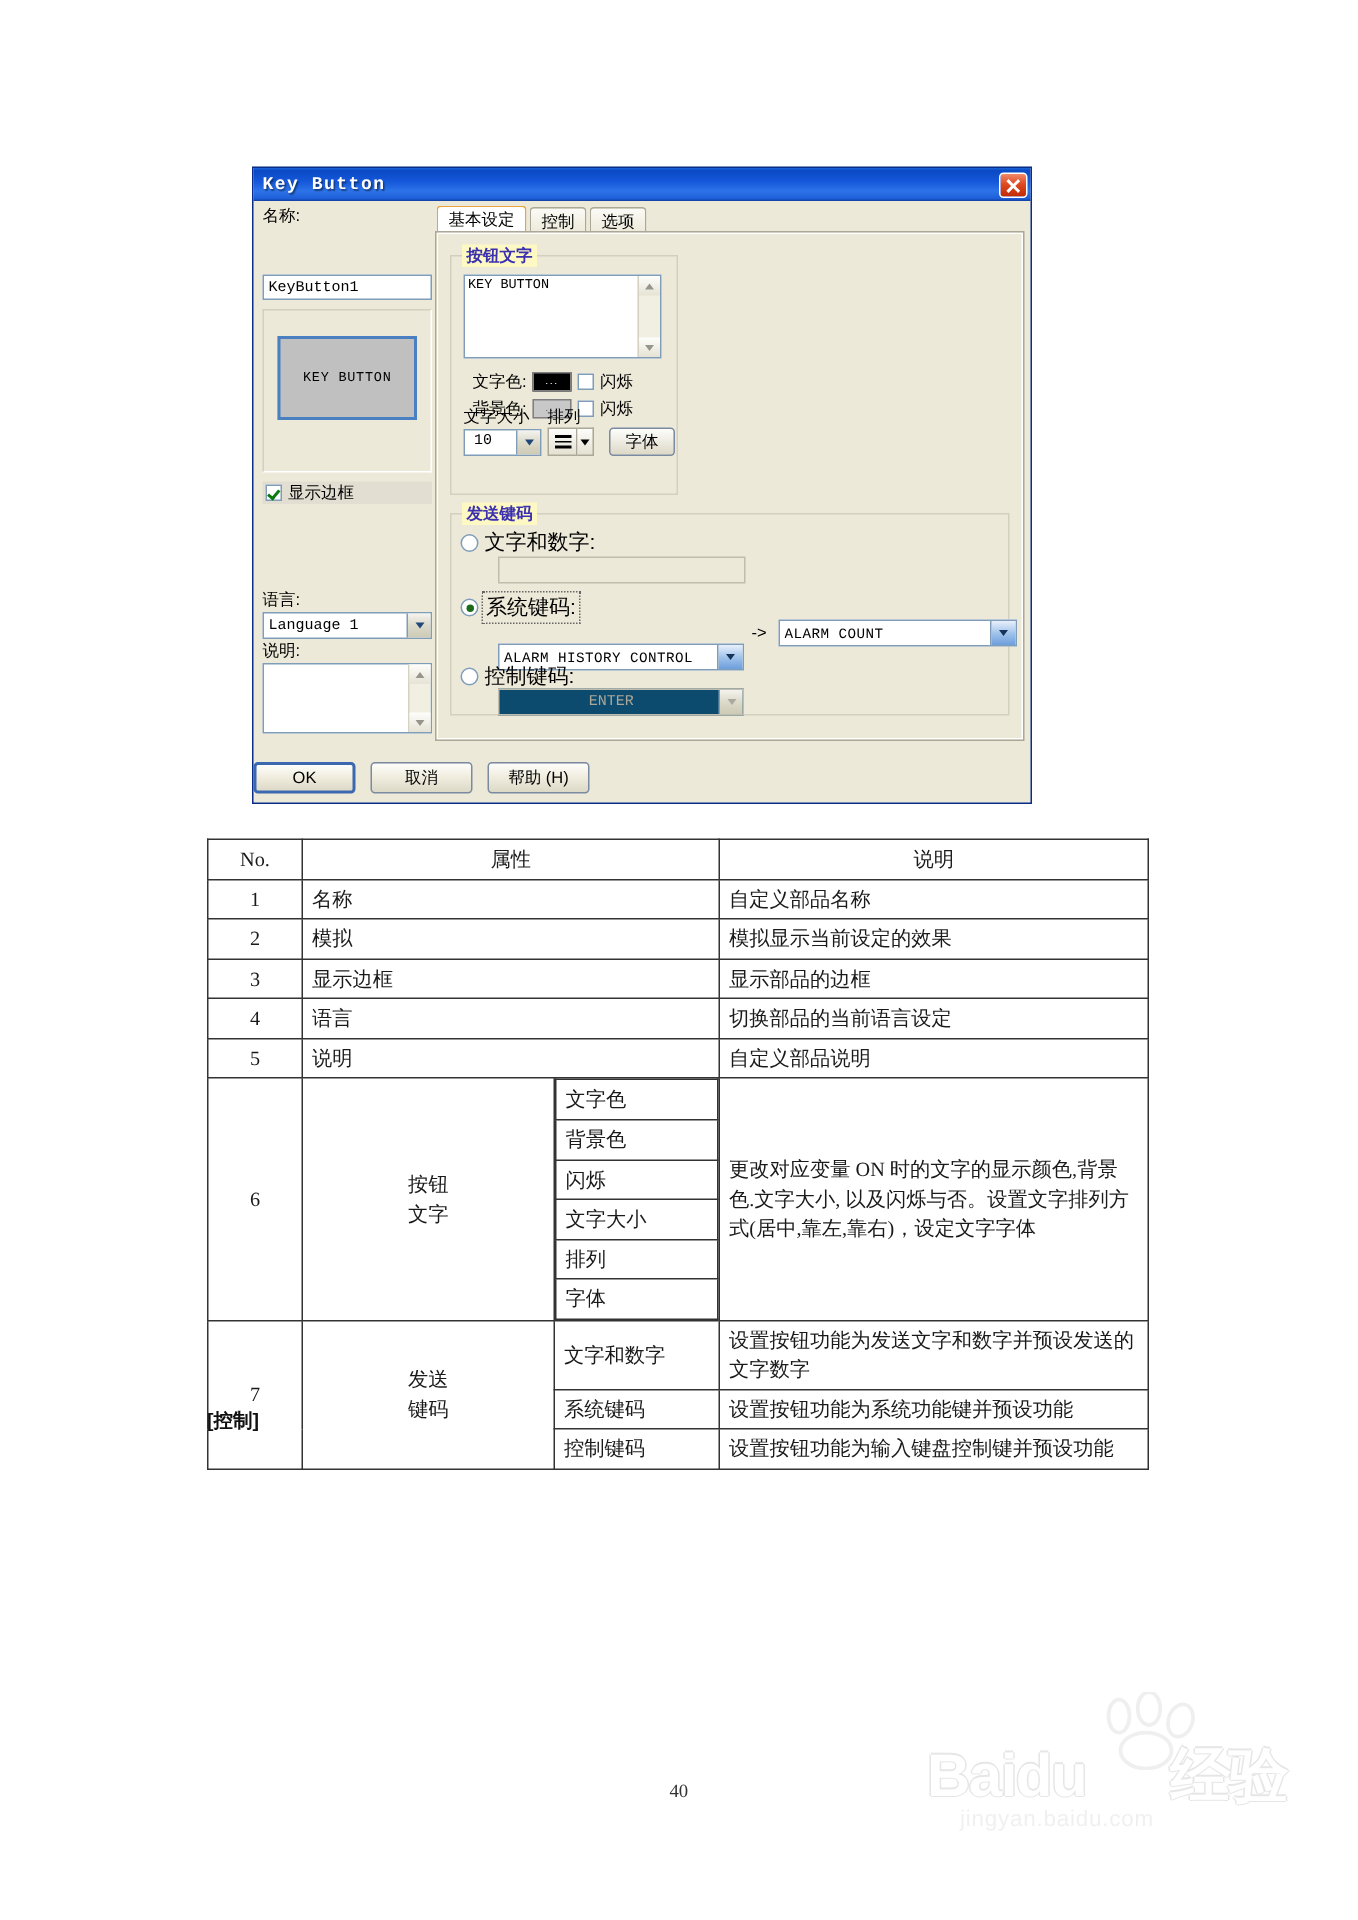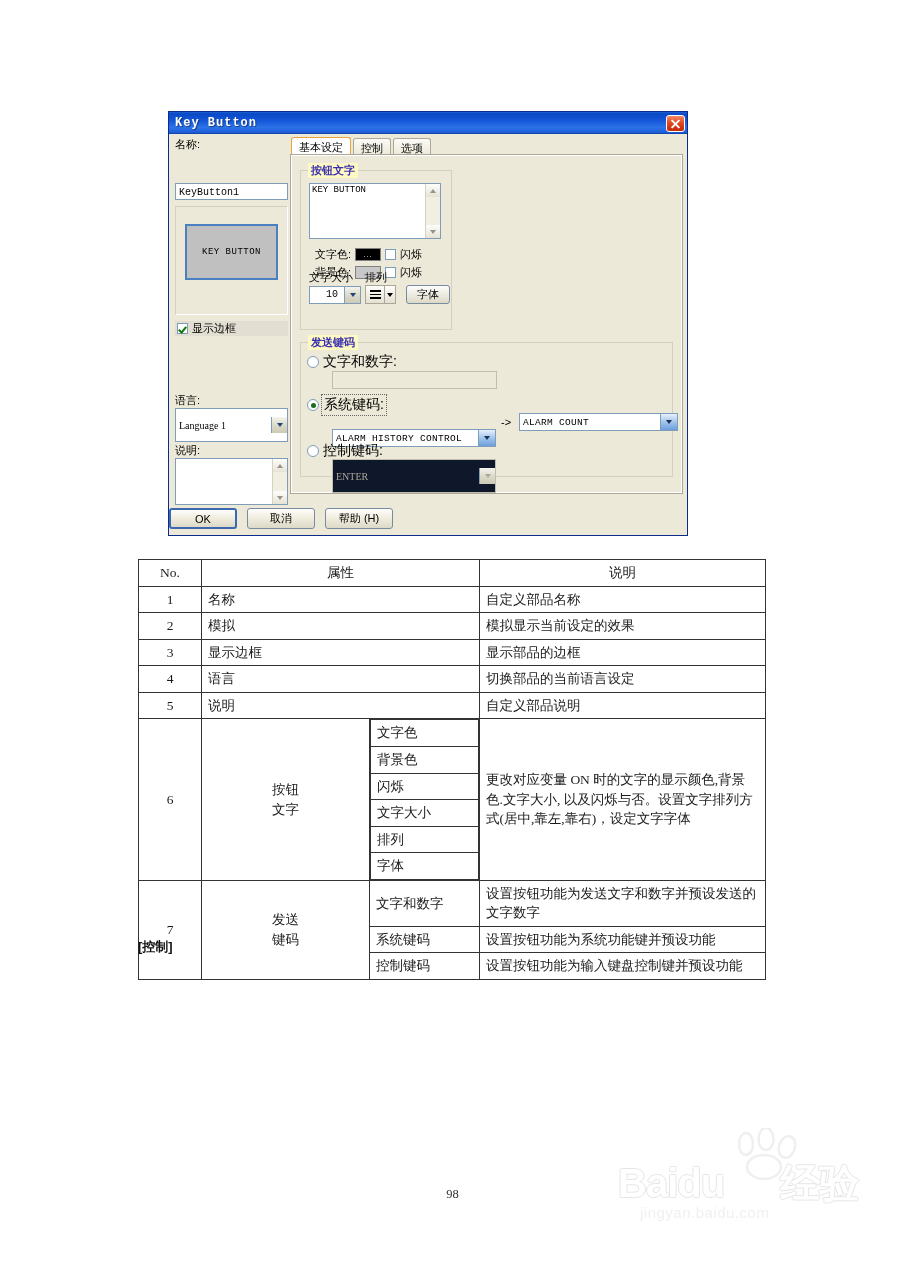--- a/index.html
+++ b/index.html
@@ -155,27 +155,27 @@
     height: 6px;
     border: solid #0a7a0a;
     border-width: 0 2px 2px 0;
     transform: rotate(40deg);
   }
   .chk-label { font-size: 11px; color: #000; }
 
   .lang-block { margin-top: 58px; }
   .xp-select {
     width: 113px;
-    height: 34px;
+    height: 18px;
     background: #ffffff;
     border: 1px solid #7f9db9;
     box-sizing: border-box;
     display: flex;
     align-items: center;
-    font-family: Liberation Serif, serif;
+    font-family: Liberation Mono, monospace;
     font-size: 10px;
     padding-left: 3px;
     color: #000;
     position: relative;
   }
   .xp-select .sel-val { flex: 1; white-space: nowrap; overflow: hidden; }
   .sel-arrow {
     width: 15px;
     height: 16px;
     background: linear-gradient(to bottom, #f4f3ee 0%, #dcdac9 50%, #cdcab6 100%);
@@ -185,21 +185,21 @@
     justify-content: center;
     flex: none;
   }
   .sel-arrow::after {
     content: "";
     border-left: 3.5px solid transparent;
     border-right: 3.5px solid transparent;
     border-top: 4px solid #20477a;
   }
   .sel-arrow.disabled::after { border-top-color: #a9a9a0; }
-  .xp-select.disabled { background: #0f172a; color: #aca899; border-color: #c0bdae; }
+  .xp-select.disabled { background: #0c4a6e; color: #aca899; border-color: #c0bdae; text-align: center; }
 
   .memo {
     width: 113px;
     height: 47px;
     background: #ffffff;
     border: 1px solid #7f9db9;
     box-sizing: border-box;
     position: relative;
   }
   .vscroll {
@@ -360,21 +360,21 @@
   .small-select {
     width: 52px;
     height: 18px;
     background: #ffffff;
     border: 1px solid #7f9db9;
     box-sizing: border-box;
     display: flex;
     align-items: center;
     font-family: "Liberation Mono","DejaVu Sans Mono",monospace;
     font-size: 10px;
-    padding-left: 16px;
+    padding-left: 6px;
   }
   .small-select .sel-val { flex: 1; }
   .align-btn {
     width: 20px; height: 19px;
     background: linear-gradient(to bottom,#fdfdfb,#e4e1d2);
     border: 1px solid #aca899;
     box-sizing: border-box;
     display: flex;
     flex-direction: column;
     align-items: center;
@@ -805,21 +805,21 @@
     <td>设置按钮功能为系统功能键并预设功能</td>
   </tr>
   <tr>
     <td class="c-attr-sub">控制键码</td>
     <td>设置按钮功能为输入键盘控制键并预设功能</td>
   </tr>
 </tbody>
   </table>
 
 <div id="section-label">[控制]</div>
-<div id="page-num">98</div>
+<div id="page-num">40</div>
 
 <div id="watermark">
   <svg id="wm-paw" width="72" height="52" viewBox="0 0 72 52">
     <ellipse cx="16" cy="16" rx="7" ry="11" fill="none" stroke="#efefef" stroke-width="2.5"></ellipse>
     <ellipse cx="36" cy="11" rx="7.5" ry="11" fill="none" stroke="#efefef" stroke-width="2.5"></ellipse>
     <ellipse cx="57" cy="19" rx="8" ry="11" fill="none" stroke="#efefef" stroke-width="2.5" transform="rotate(18 57 19)"></ellipse>
     <ellipse cx="34" cy="39" rx="17" ry="12" fill="none" stroke="#efefef" stroke-width="2.5"></ellipse>
   </svg>
   <div id="wm-main">
     <span>Baidu</span><span style="display:inline-block;width:56px"></span><span>经验</span>

